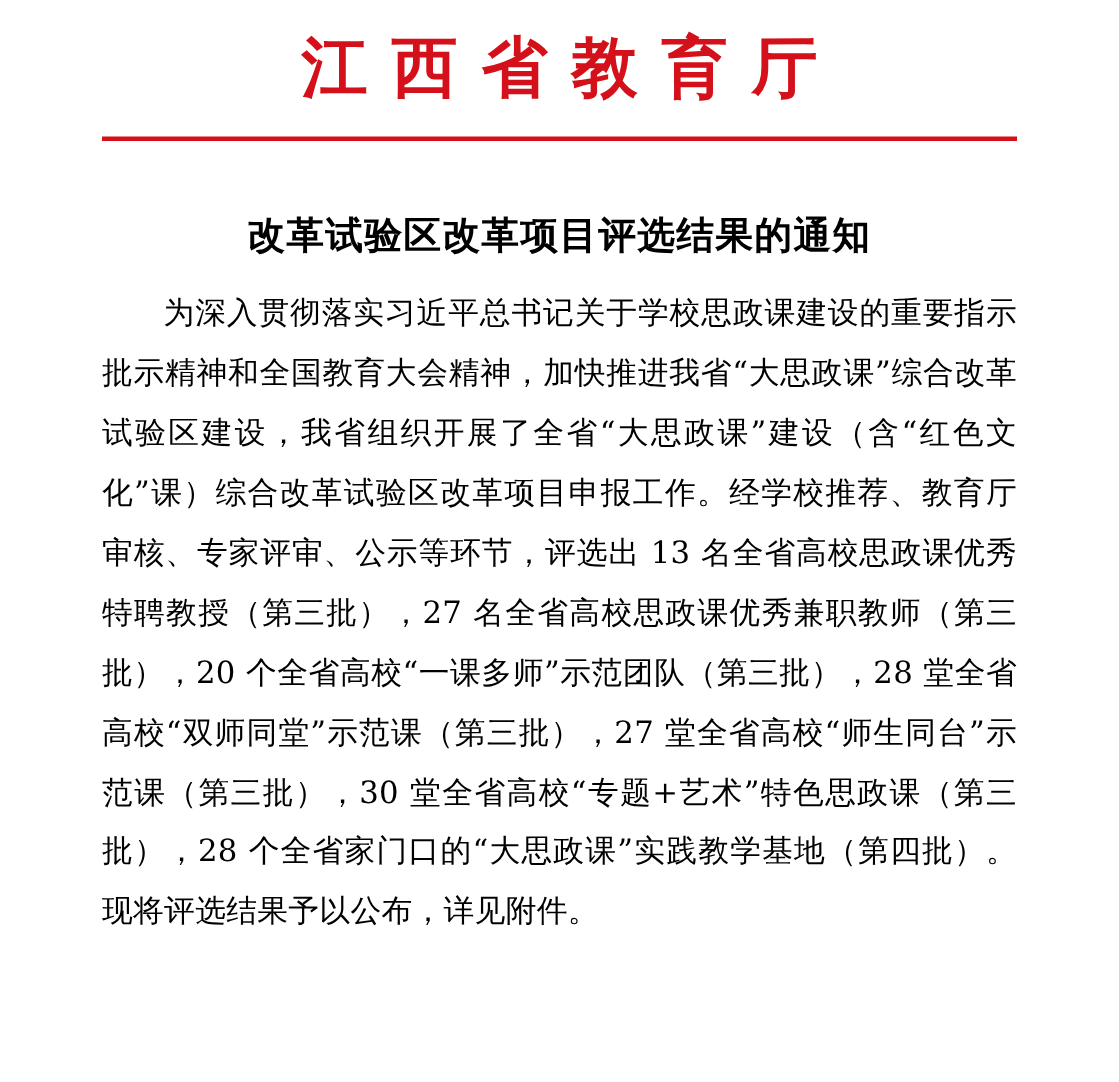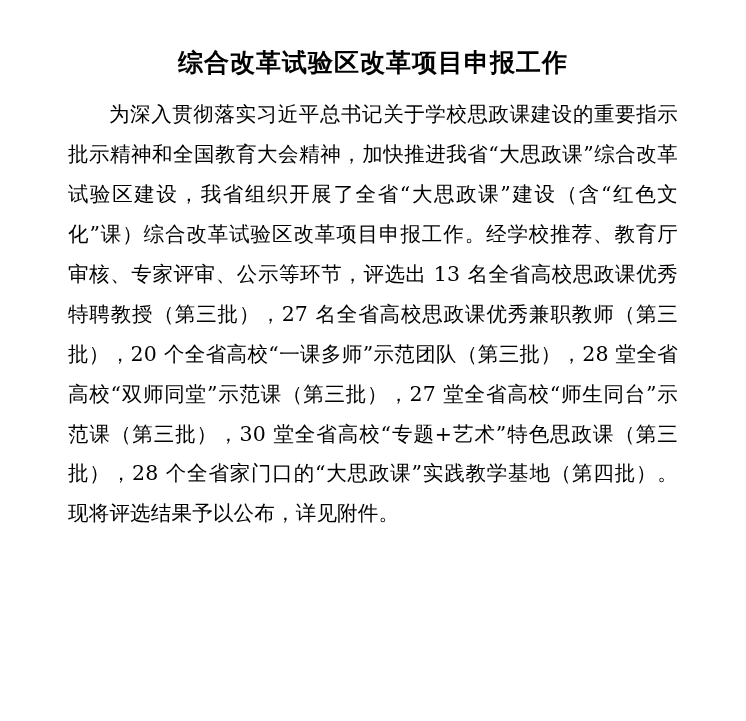--- a/index.html
+++ b/index.html
@@ -71,23 +71,27 @@
   .body-text p {
     margin: 0;
     text-indent: 2em;
   }
 </style>
 </head>
 <body>
 
 <div class="page">
 
+  <div class="letterhead">
+    <div class="letterhead-title">江西省教育厅</div>
+    <div class="letterhead-rule"></div>
+  </div>
 
   <div class="doc-title">
-    <span class="line">综合改革试验区改革项目申报工作</span>
+    <span class="line">改革试验区改革项目评选结果的通知</span>
   </div>
 
 
   <div class="body-text">
     <p>为深入贯彻落实习近平总书记关于学校思政课建设的重要指示批示精神和全国教育大会精神，加快推进我省“大思政课”综合改革试验区建设，我省组织开展了全省“大思政课”建设（含“红色文化”课）综合改革试验区改革项目申报工作。经学校推荐、教育厅审核、专家评审、公示等环节，评选出 13 名全省高校思政课优秀特聘教授（第三批），27 名全省高校思政课优秀兼职教师（第三批），20 个全省高校“一课多师”示范团队（第三批），28 堂全省高校“双师同堂”示范课（第三批），27 堂全省高校“师生同台”示范课（第三批），30 堂全省高校“专题+艺术”特色思政课（第三批），28 个全省家门口的“大思政课”实践教学基地（第四批）。现将评选结果予以公布，详见附件。</p>
   </div>
 
 </div>
 
 </body></html>

